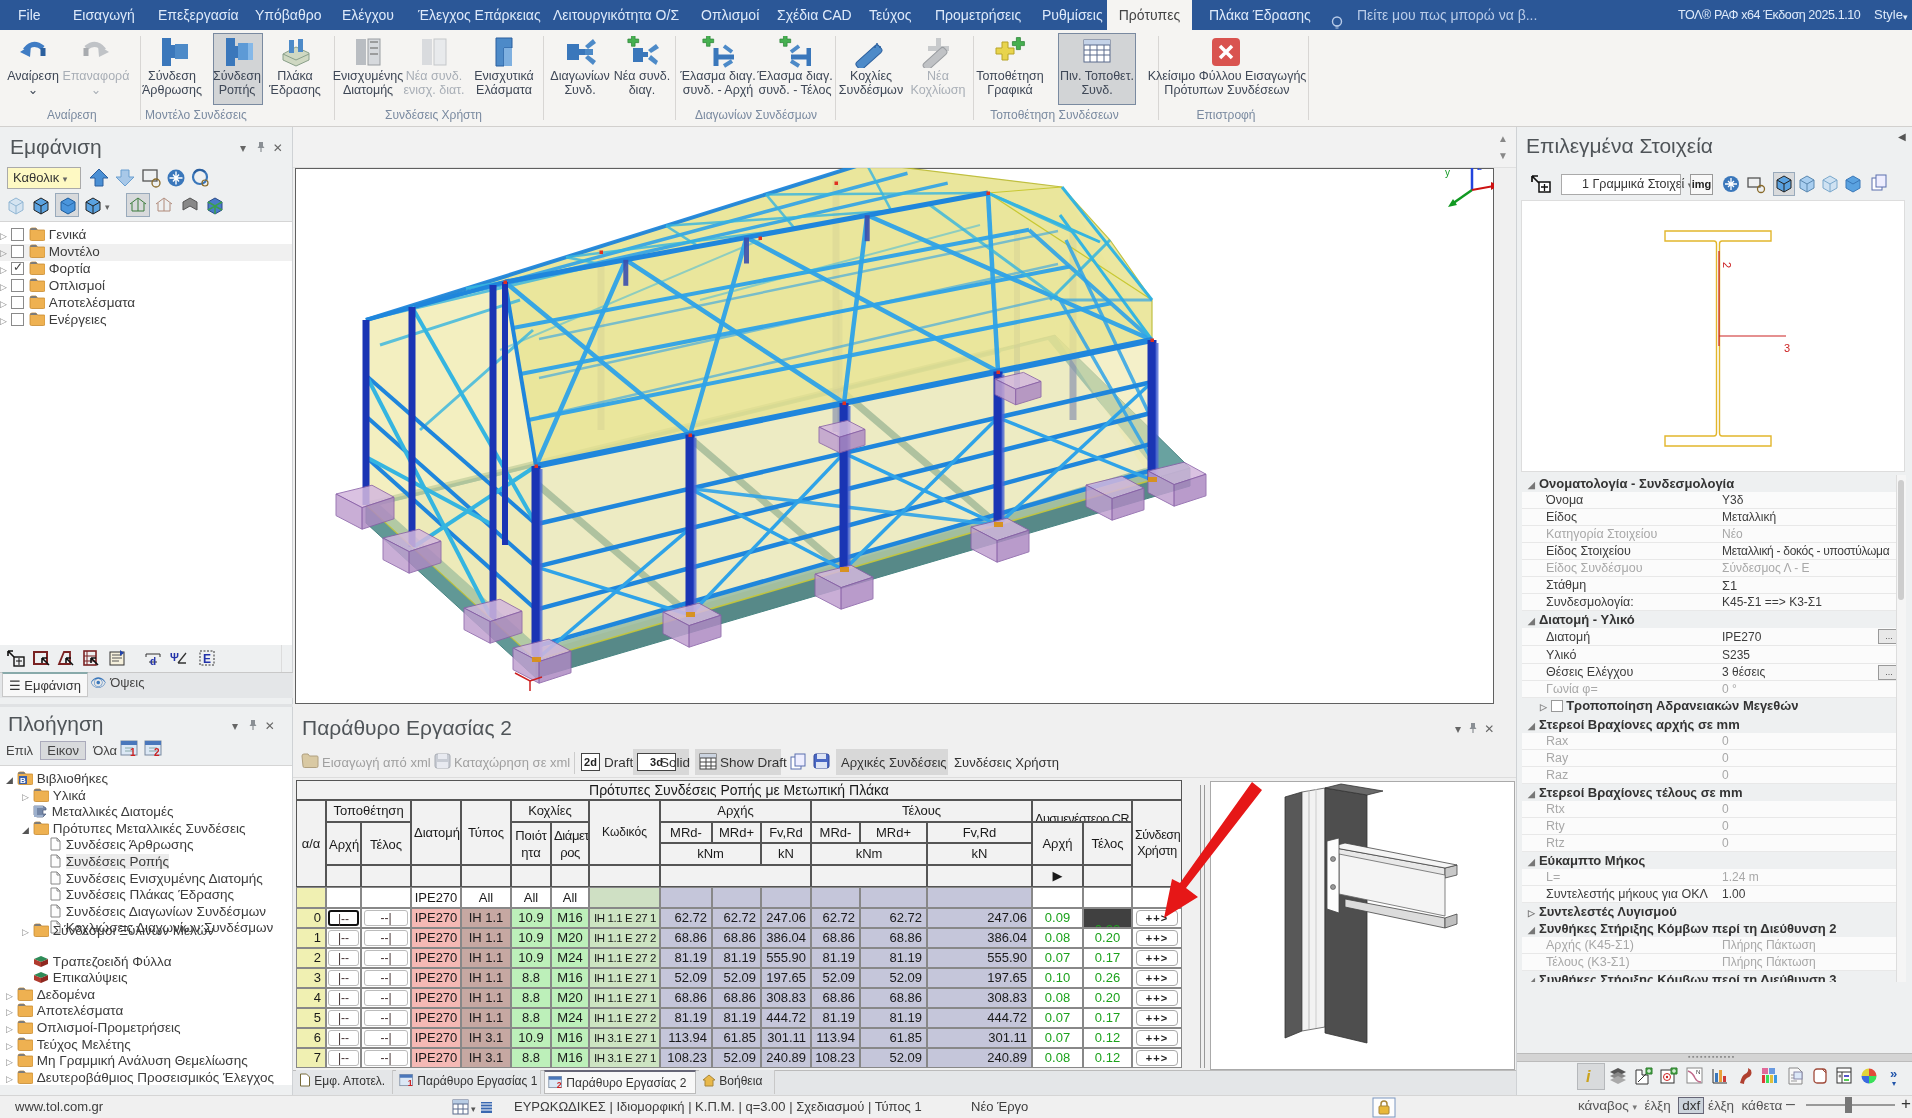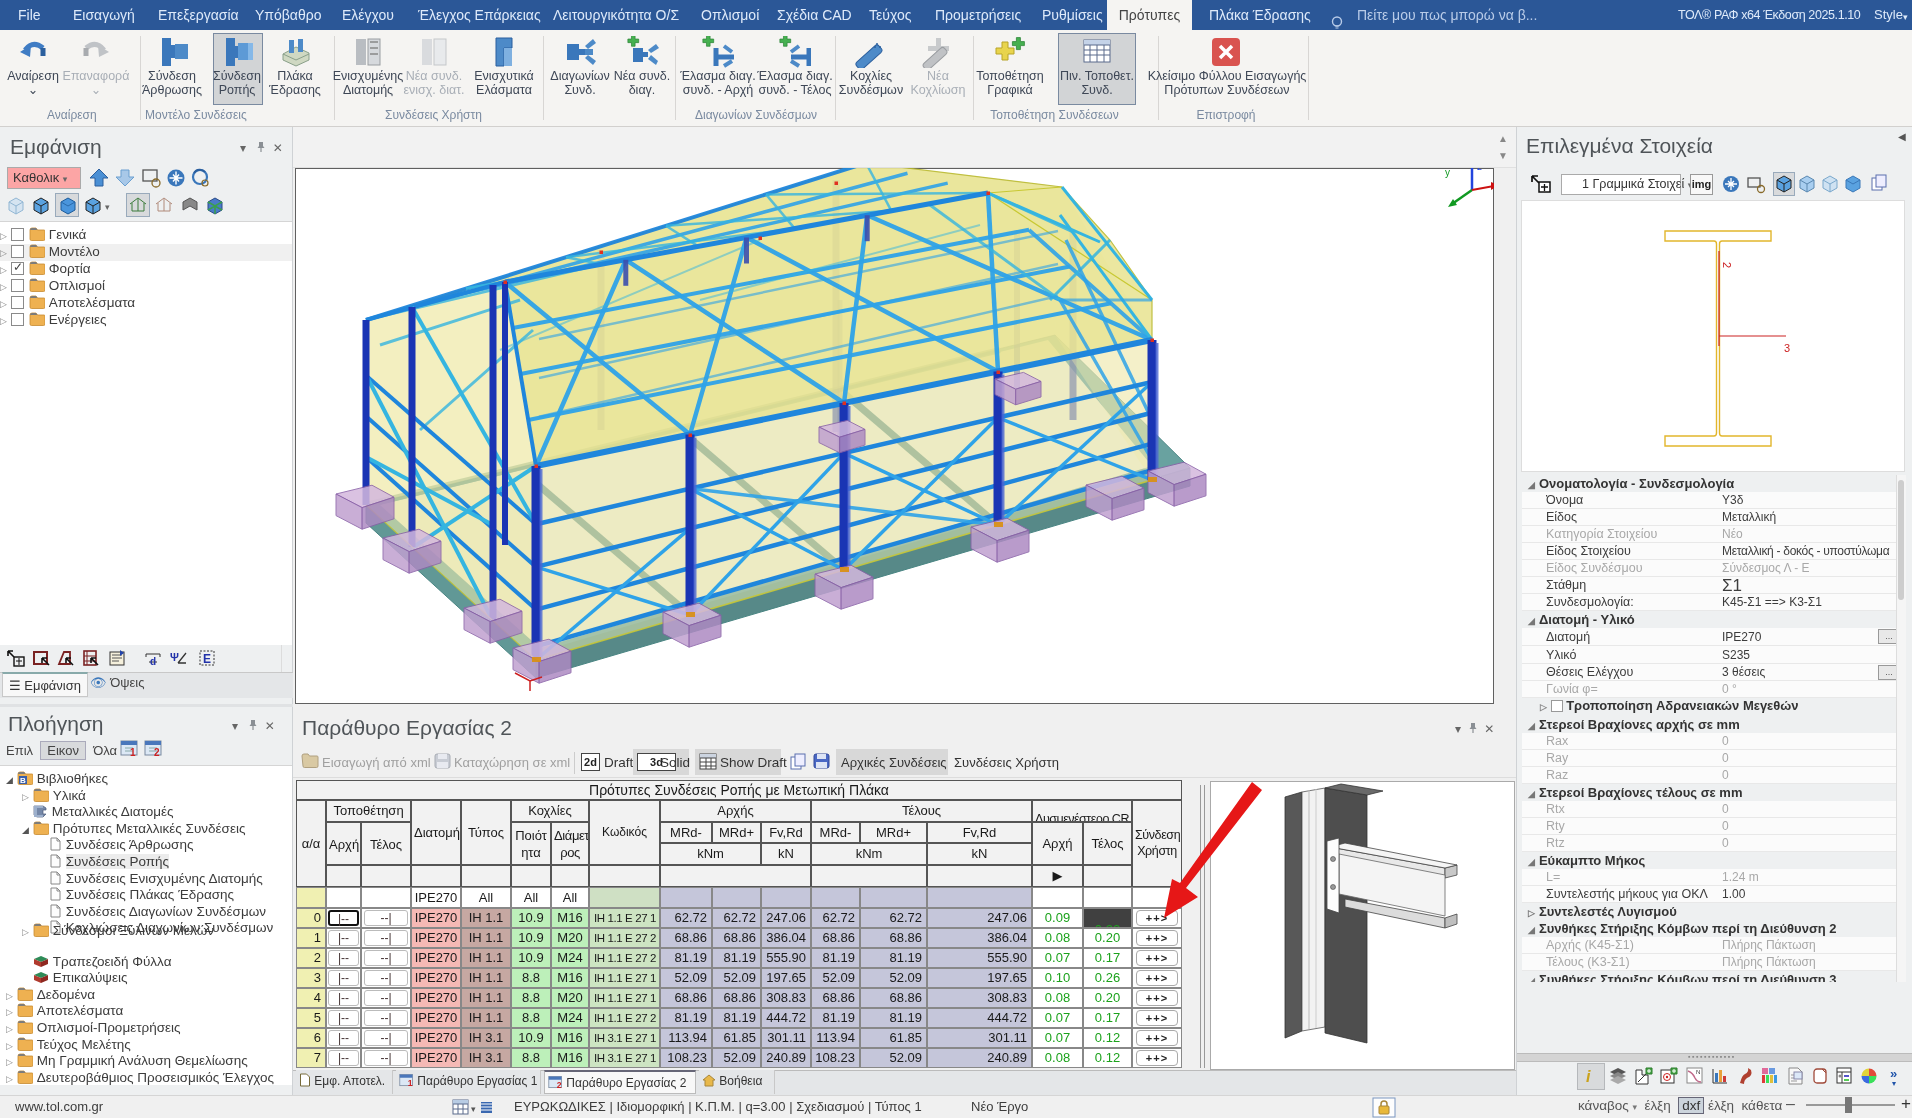--- a/index.html
+++ b/index.html
@@ -184,21 +184,21 @@
 Πρότυπων Συνδέσεων</div>
     <div class="rgroup" style="left:1196px;width:60px;">Επιστροφή</div>
     <div class="rsep" style="left:1308px;"></div>
   </div>
 <div id="panL">
     <div style="position:absolute;left:10px;top:8px;" class="ptitle">Εμφάνιση</div>
     <div class="pbtns" style="left:240px;top:14px;">▾&nbsp;&nbsp;&nbsp;<svg width="10" height="12" viewBox="0 0 10 12" style="vertical-align:-1px">
         <path d="M3 1 h4 v4 l1.5 2 H1.5 L3 5 Z" fill="#8a8f94"></path>
         <line x1="5" y1="7" x2="5" y2="11" stroke="#8a8f94" stroke-width="1.2"></line>
       </svg>&nbsp;&nbsp;✕</div>
-    <div style="position:absolute;left:7px;top:40px;width:74px;height:22px;background:#fca5a5;border:1px solid #aaa;font-size:13px;color:#333;line-height:20px;padding-left:5px;">Καθολικ <span style="color:#666;font-size:9px;">▾</span></div>
+    <div style="position:absolute;left:7px;top:40px;width:74px;height:22px;background:#fef9c3;border:1px solid #aaa;font-size:13px;color:#333;line-height:20px;padding-left:5px;">Καθολικ <span style="color:#666;font-size:9px;">▾</span></div>
     <svg style="position:absolute;left:88px;top:40px;" width="125" height="22" viewBox="0 0 125 22">
       <path d="M11 2 L20 11 L15 11 L15 19 L7 19 L7 11 L2 11 Z" fill="#4a8fd4" stroke="#2b5f9e"></path>
       <path d="M37 19 L28 10 L33 10 L33 3 L41 3 L41 10 L46 10 Z" fill="#a8c8e8" stroke="#6a9fd0"></path>
       <rect x="55" y="3" width="14" height="11" fill="none" stroke="#555" stroke-width="1.3"></rect>
       <circle cx="68" cy="16" r="4" fill="none" stroke="#886a2a" stroke-width="1.3"></circle>
       <circle cx="88" cy="11" r="8.5" fill="#3a77bb"></circle>
       <path d="M88 4.5 v13 M81.5 11 h13 M85 7.5 l6 7 M85 14.5 l6 -7" stroke="#fff" stroke-width="1.4"></path>
       <circle cx="112" cy="10" r="7" fill="none" stroke="#3a77bb" stroke-width="2.2"></circle>
       <path d="M106 6 a7 7 0 0 1 11 -1" stroke="#2b5f9e" stroke-width="2" fill="none"></path>
       <circle cx="117" cy="16" r="3" fill="none" stroke="#886a2a" stroke-width="1.2"></circle>
@@ -958,21 +958,21 @@
 <div style="position:absolute;left:1546px;top:526px;width:172px;height:17px;font-size:12.5px;color:#a8a8a8;line-height:17px;white-space:nowrap;overflow:hidden;">Κατηγορία Στοιχείου</div>
 <div style="position:absolute;left:1722px;top:526px;width:182px;height:17px;font-size:12px;color:#a8a8a8;line-height:17px;white-space:nowrap;overflow:hidden;">Νέο</div>
 <div style="position:absolute;left:1522px;top:543px;width:383px;height:17px;background:#fbfbfb;border-bottom:1px solid #e8e8e8;"></div>
 <div style="position:absolute;left:1546px;top:543px;width:172px;height:17px;font-size:12.5px;color:#3c3c3c;line-height:17px;white-space:nowrap;overflow:hidden;">Είδος Στοιχείου</div>
 <div style="position:absolute;left:1722px;top:543px;width:182px;height:17px;font-size:12px;color:#3c3c3c;line-height:17px;white-space:nowrap;overflow:hidden;"><span style="letter-spacing:-0.3px">Μεταλλική - δοκός - υποστύλωμα</span></div>
 <div style="position:absolute;left:1522px;top:560px;width:383px;height:17px;background:#fbfbfb;border-bottom:1px solid #e8e8e8;"></div>
 <div style="position:absolute;left:1546px;top:560px;width:172px;height:17px;font-size:12.5px;color:#a8a8a8;line-height:17px;white-space:nowrap;overflow:hidden;">Είδος Συνδέσμου</div>
 <div style="position:absolute;left:1722px;top:560px;width:182px;height:17px;font-size:12px;color:#a8a8a8;line-height:17px;white-space:nowrap;overflow:hidden;">Σύνδεσμος Λ - Ε</div>
 <div style="position:absolute;left:1522px;top:577px;width:383px;height:17px;background:#fbfbfb;border-bottom:1px solid #e8e8e8;"></div>
 <div style="position:absolute;left:1546px;top:577px;width:172px;height:17px;font-size:12.5px;color:#3c3c3c;line-height:17px;white-space:nowrap;overflow:hidden;">Στάθμη</div>
-<div style="position:absolute;left:1722px;top:577px;width:182px;height:17px;font-size:17px;color:#3c3c3c;line-height:17px;white-space:nowrap;overflow:hidden;">Σ1</div>
+<div style="position:absolute;left:1722px;top:577px;width:182px;height:17px;font-size:13px;color:#3c3c3c;line-height:17px;white-space:nowrap;overflow:hidden;">Σ1</div>
 <div style="position:absolute;left:1522px;top:594px;width:383px;height:17px;background:#fbfbfb;border-bottom:1px solid #e8e8e8;"></div>
 <div style="position:absolute;left:1546px;top:594px;width:172px;height:17px;font-size:12.5px;color:#3c3c3c;line-height:17px;white-space:nowrap;overflow:hidden;">Συνδεσμολογία:</div>
 <div style="position:absolute;left:1722px;top:594px;width:182px;height:17px;font-size:12px;color:#3c3c3c;line-height:17px;white-space:nowrap;overflow:hidden;">Κ45-Σ1 ==&gt; Κ3-Σ1</div>
 <div style="position:absolute;left:1522px;top:611px;width:383px;height:17px;background:#eef0f1;font-size:13px;font-weight:bold;color:#333;line-height:17px;white-space:nowrap;"><span style="color:#777;font-size:9px;padding:0 4px 0 6px;">◢</span>Διατομή - Υλικό</div>
 <div style="position:absolute;left:1522px;top:628px;width:383px;height:18px;background:#fbfbfb;border-bottom:1px solid #e8e8e8;"></div>
 <div style="position:absolute;left:1546px;top:628px;width:172px;height:18px;font-size:12.5px;color:#3c3c3c;line-height:18px;white-space:nowrap;overflow:hidden;">Διατομή</div>
 <div style="position:absolute;left:1722px;top:628px;width:182px;height:18px;font-size:12px;color:#3c3c3c;line-height:18px;white-space:nowrap;overflow:hidden;">IPE270</div>
 <div style="position:absolute;left:1878px;top:629px;width:22px;height:15px;background:#e8e8e8;border:1px solid #999;font-size:9px;color:#555;text-align:center;line-height:13px;">...</div>
 <div style="position:absolute;left:1522px;top:646px;width:383px;height:18px;background:#fbfbfb;border-bottom:1px solid #e8e8e8;"></div>
 <div style="position:absolute;left:1546px;top:646px;width:172px;height:18px;font-size:12.5px;color:#3c3c3c;line-height:18px;white-space:nowrap;overflow:hidden;">Υλικό</div>

